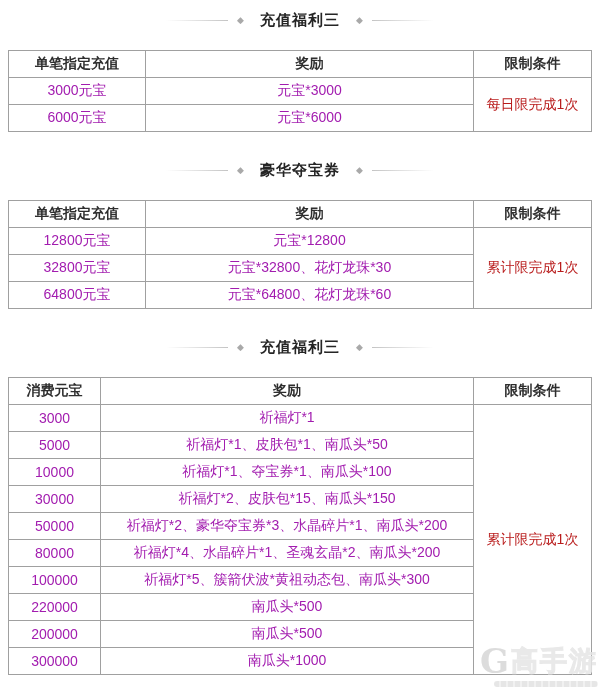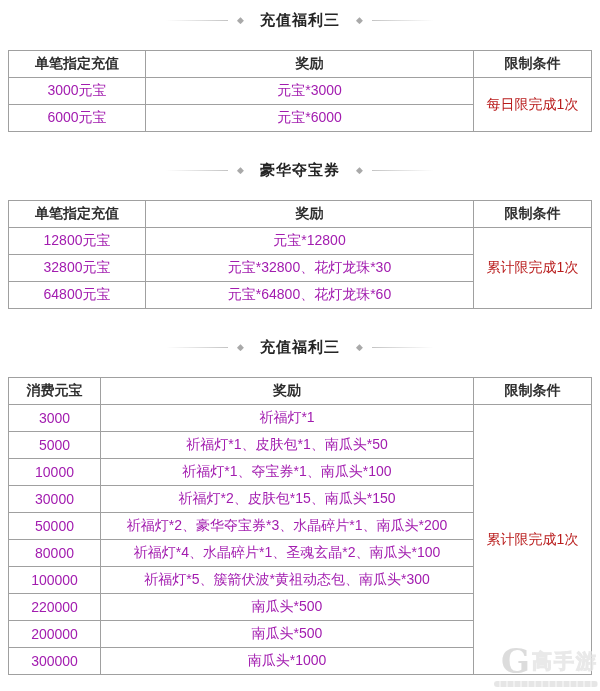--- a/index.html
+++ b/index.html
@@ -76,21 +76,21 @@
   }
   .watermark-g {
     font-size: 34px;
     font-weight: bold;
     color: #d7d7d7;
     line-height: 1;
     margin-right: 2px;
     font-family: "DejaVu Serif", serif;
   }
   .watermark-text {
-    font-size: 20px;
+    font-size: 27px;
     font-weight: bold;
     color: #d7d7d7;
     letter-spacing: 2px;
     line-height: 1;
     -webkit-text-stroke: 1px #e6e6e6;
   }
   .watermark-subline {
     margin-top: 3px;
     margin-left: auto;
     width: 104px;
@@ -210,21 +210,21 @@
       <tr>
         <td>30000</td>
         <td>祈福灯*2、皮肤包*15、南瓜头*150</td>
       </tr>
       <tr>
         <td>50000</td>
         <td>祈福灯*2、豪华夺宝券*3、水晶碎片*1、南瓜头*200</td>
       </tr>
       <tr>
         <td>80000</td>
-        <td>祈福灯*4、水晶碎片*1、圣魂玄晶*2、南瓜头*100</td>
+        <td>祈福灯*4、水晶碎片*1、圣魂玄晶*2、南瓜头*200</td>
       </tr>
       <tr>
         <td>100000</td>
         <td>祈福灯*5、簇箭伏波*黄祖动态包、南瓜头*300</td>
       </tr>
       <tr>
         <td>220000</td>
         <td>南瓜头*500</td>
       </tr>
       <tr>

